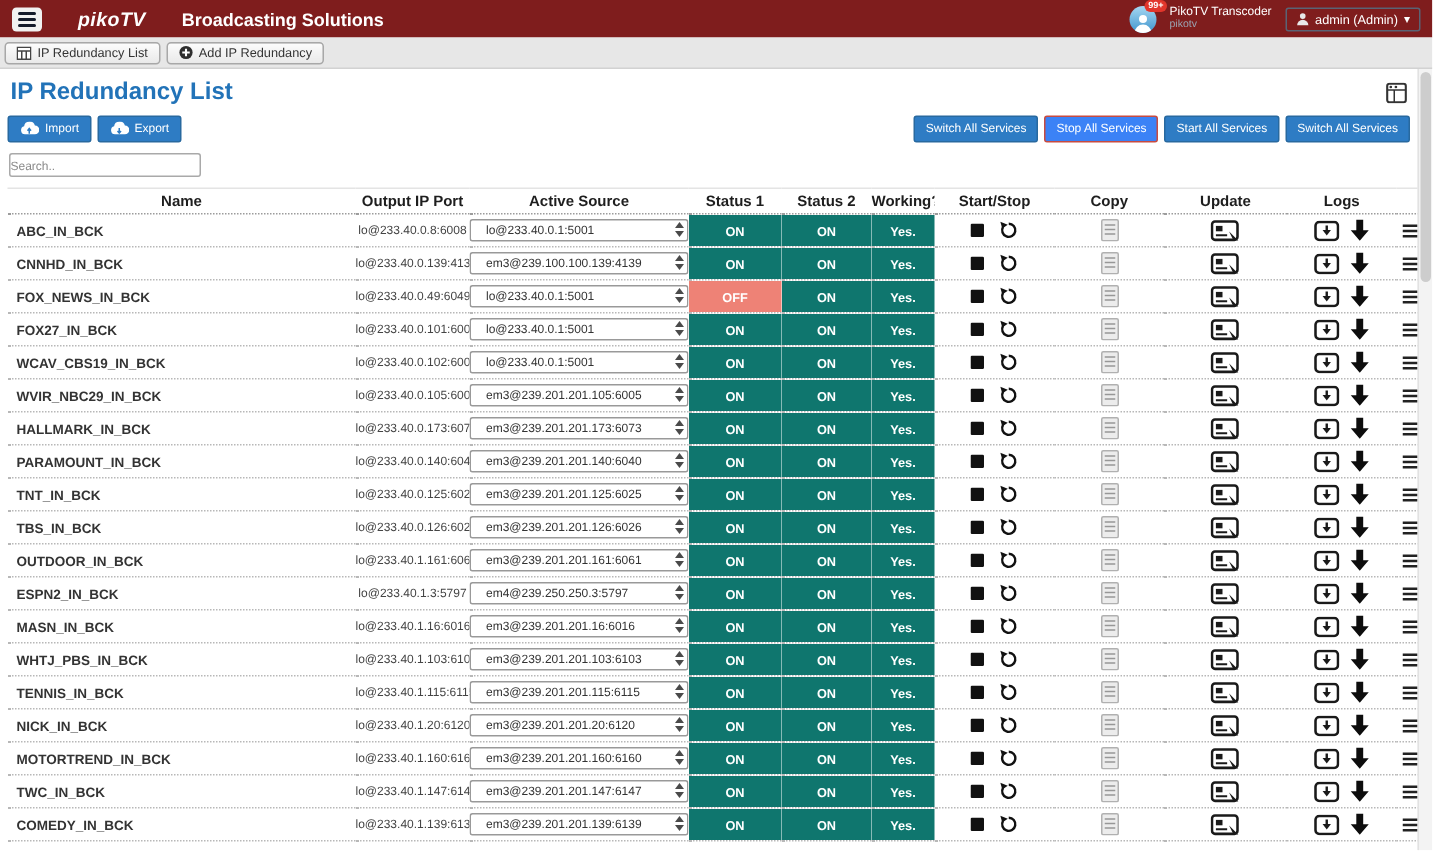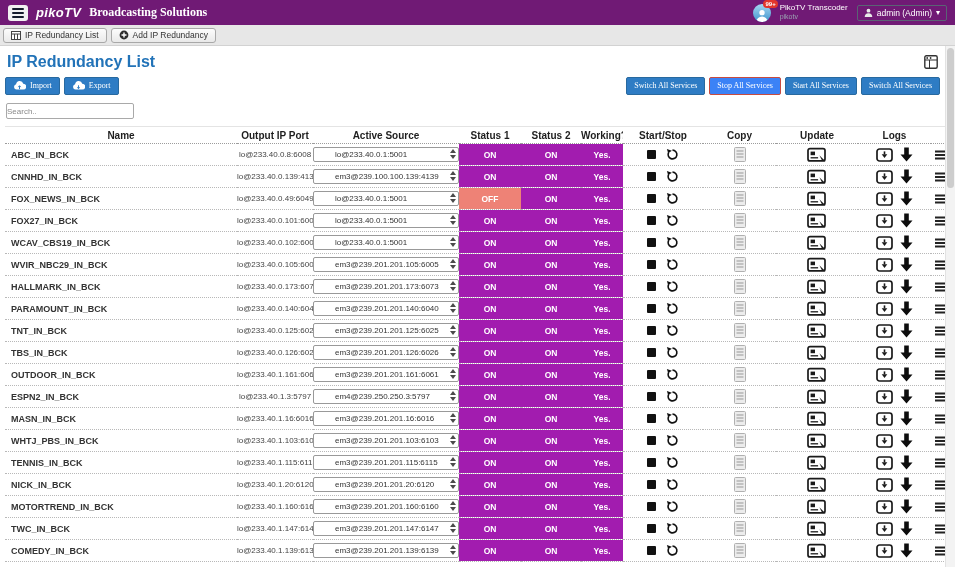--- a/index.html
+++ b/index.html
@@ -5,31 +5,31 @@
   * { box-sizing: border-box; margin: 0; padding: 0; }
   html,body { margin:0; padding:0; }
   body {
     font-family: "Liberation Sans", sans-serif;
     background:#fff;
   }
   .app { width:955px; height:567px; position:relative; overflow:hidden; background:#fff; }
 
   
   .topbar {
-    height:25px; background:#701a75; display:flex; align-items:center;
-    padding:0 8px; gap:8px; color:#fff;
+    height:25px; background:#7f1d1d; display:flex; align-items:center;
+    padding:0 8px; gap:24px; color:#fff;
   }
   .menu-btn {
     width:20px; height:16px; background:#f1f1f1; border-radius:3px;
     display:flex; flex-direction:column; justify-content:center; align-items:center; gap:2px;
     cursor:pointer; flex:0 0 auto;
   }
   .menu-btn i { display:block; width:12px; height:2px; background:#141b2b; border-radius:1px; }
   .brand { font-size:13px; font-weight:bold; font-style:italic; letter-spacing:.3px; }
-  .brand-suffix { font-size:12px; font-weight:bold;font-family:Liberation Serif, serif; }
+  .brand-suffix { font-size:12px; font-weight:bold; }
   .topbar-right { margin-left:auto; display:flex; align-items:center; gap:9px; }
   .avatar-wrap { position:relative; width:18px; height:18px; }
   .avatar {
     width:18px; height:18px; border-radius:50%;
     background:linear-gradient(#a6d7f2,#3f95cd);
     display:flex; align-items:flex-end; justify-content:center; overflow:hidden;
   }
   .badge {
     position:absolute; top:-4px; right:-7px; background:#e2352b; color:#fff;
     font-size:6px; font-weight:bold; padding:1px 2px; border-radius:5px; line-height:1;
@@ -56,21 +56,21 @@
   
   .main { width:945px; padding:5px 5px 0 5px; }
   .title-row { display:flex; align-items:center; justify-content:space-between; padding:2px 2px 0 2px; }
   .page-title { font-size:16px; font-weight:bold; color:#2273b8; }
   .title-icon { cursor:pointer; line-height:0; }
   .actions-row { display:flex; justify-content:space-between; align-items:center; margin:6px 0 5px 0; }
   .left-actions, .right-actions { display:flex; gap:4px; }
   .btn {
     font-size:8px; color:#fff; background:#2e7cc4; border:1px solid #28699f;
     border-radius:2px; padding:3px 7px; display:flex; align-items:center; gap:4px;
-    cursor:pointer; white-space:nowrap; line-height:1.2;font-family:Liberation Serif, serif;
+    cursor:pointer; white-space:nowrap; line-height:1.2;
   }
   .btn.red { background:#3b82f6; border-color:#c74b40; }
   .search {
     width:128px; height:16px; border:1px solid #a9a9a9; border-radius:2px;
     font-size:8px; padding:0 0; margin:1px 0 7px 1px; color:#333;
     font-family:"Liberation Sans", sans-serif;
   }
   .search::placeholder { color:#8a8a8a; }
 
   
@@ -80,31 +80,31 @@
     text-align:center; border-bottom:1px dotted #9c9c9c; border-top:1px solid #e4e4e4;
     padding:0; white-space:nowrap; overflow:hidden;
   }
   td {
     height:22px; border-bottom:1px dotted #b8b8b8; text-align:center;
     padding:0; white-space:nowrap; overflow:hidden; font-size:9px; color:#444;
     vertical-align:middle;
   }
   .c-name { text-align:left; padding-left:6px; font-weight:bold; color:#333; }
   .c-out { font-size:8px; color:#444; }
-  .c-st1, .c-st2, .c-wk { background:#a21caf; color:#fff; font-weight:bold; font-size:8.5px; }
+  .c-st1, .c-st2, .c-wk { background:#0f766e; color:#fff; font-weight:bold; font-size:8.5px; }
   .c-st1.off { background:#ee8276; }
   .icon-btn { display:inline-flex; align-items:center; justify-content:center; cursor:pointer; vertical-align:middle; line-height:0; }
   .c-ss .icon-btn + .icon-btn { margin-left:7px; }
   .c-logs .icon-btn + .icon-btn { margin-left:5px; }
 
   .sel-wrap { position:relative; width:138px; margin:0 auto; }
   .sel-wrap select {
     width:100%; height:15px; font-size:8px; border:1px solid #999; border-radius:2px;
     background:#fff; appearance:none; -webkit-appearance:none; -moz-appearance:none;
-    padding:0 14px 0 21px; color:#333; font-family:"Liberation Sans", sans-serif; cursor:pointer;
+    padding:0 14px 0 10px; color:#333; font-family:"Liberation Sans", sans-serif; cursor:pointer;
   }
   .sel-arrows {
     position:absolute; right:1px; top:1px; bottom:1px; width:11px;
     display:flex; flex-direction:column; align-items:center; justify-content:center; gap:2px;
     background:#fff; pointer-events:none;
   }
   .sel-arrows i { display:block; width:0; height:0; border-left:3px solid transparent; border-right:3px solid transparent; }
   .sel-arrows .up { border-bottom:4px solid #4a4a4a; }
   .sel-arrows .dn { border-top:4px solid #4a4a4a; }
 

